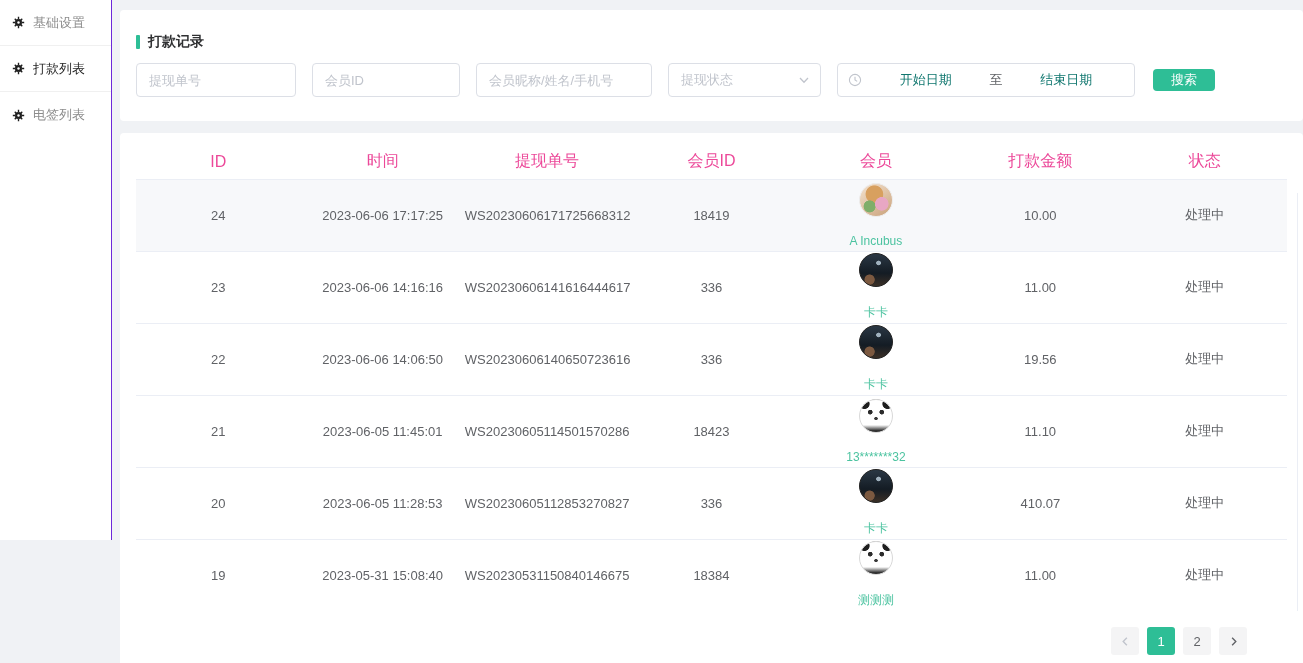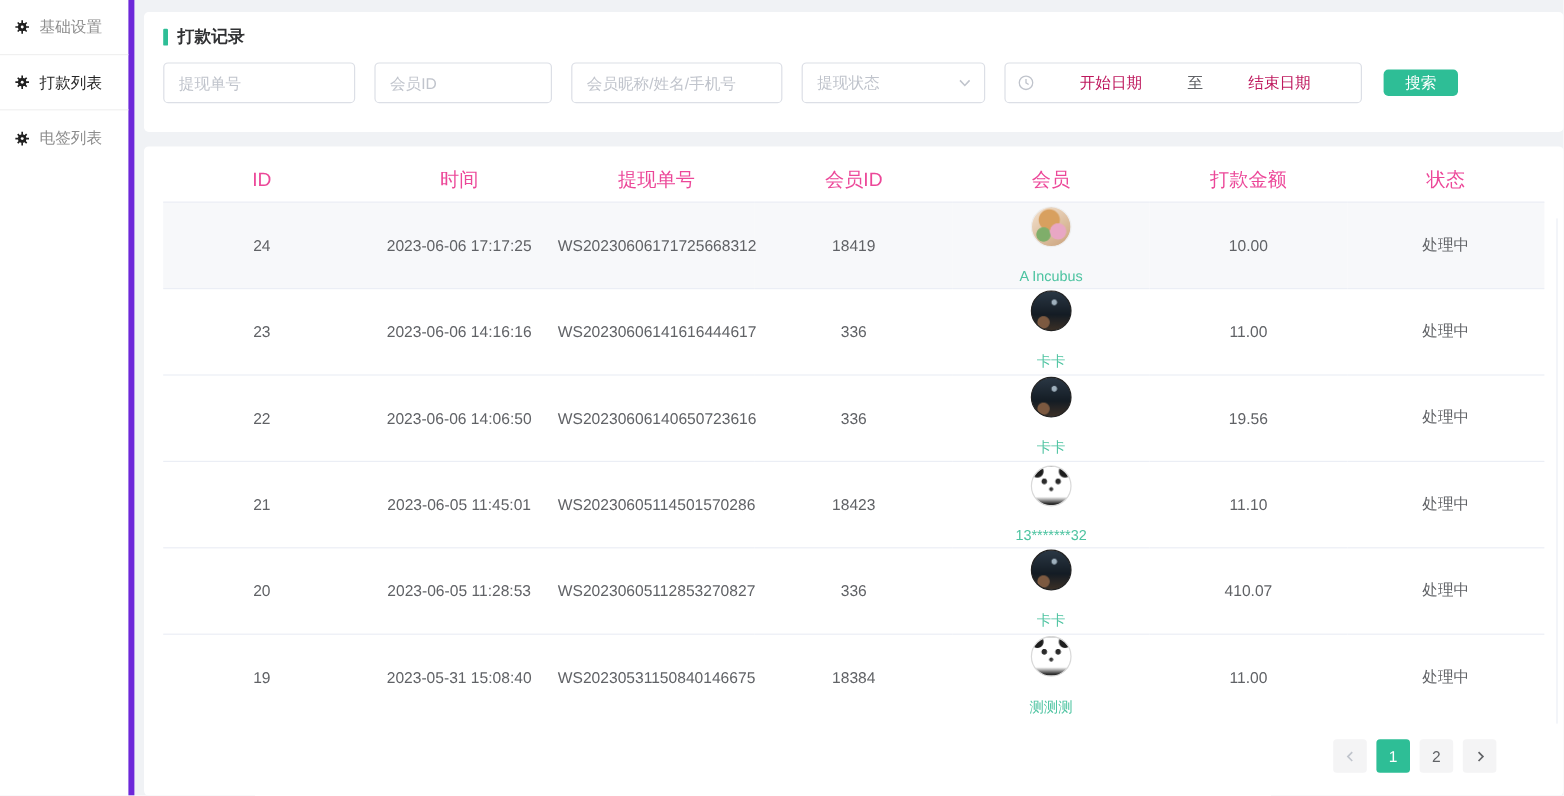--- a/index.html
+++ b/index.html
@@ -5,38 +5,38 @@
   * { margin:0; padding:0; box-sizing:border-box; }
   html,body { width:1303px; height:663px; overflow:hidden; }
   body {
     font-family:"Liberation Sans","DejaVu Sans",sans-serif;
     background:#f0f2f5; color:#606266; font-size:14px;
   }
   .layout { display:flex; width:1303px; height:663px; }
 
   
   .sidebar {
-    width:112px; height:663px; background:#fff; flex:0 0 112px;
-    border-right:5px solid #6d28d9;
+    width:112px; height:540px; background:#fff; flex:0 0 112px;
+    border-right:1px solid #6d28d9;
   }
   .side-item {
     height:46px; display:flex; align-items:center; gap:8px;
     padding:0 12px; color:#8c8c8c; cursor:pointer;
     border-bottom:1px solid #f0f0f0; font-size:13px; white-space:nowrap;
   }
   .side-item:last-child { border-bottom:none; }
   .side-item.active { color:#262626; }
   .side-item .gear { width:13px; height:13px; color:#1f1f1f; flex:0 0 13px; }
 
   
   .main { flex:1; padding:10px 0 0 8px; display:flex; flex-direction:column; }
   .card {
     background:#fff; border-radius:4px;
   }
-  .card.search-card { padding:12px 16px 24px 16px; margin-bottom:12px; }
+  .card.search-card { padding:23px 16px 24px 16px; margin-bottom:12px; }
   .card.list-card { flex:1; padding:12px 16px 0 16px; position:relative; }
 
   .card-title {
     display:flex; align-items:center; gap:8px; margin-bottom:12px;
     font-size:14px; font-weight:bold; color:#303133;
   }
   .title-bar { width:4px; height:14px; background:var(--accent); border-radius:1px; }
 
   
   .search-row { display:flex; align-items:center; gap:16px; }
@@ -54,21 +54,21 @@
     display:flex; align-items:center; justify-content:space-between;
     padding:0 10px 0 12px; color:#c0c4cc; font-size:13px; cursor:pointer; background:#fff;
   }
   .sel svg { width:12px; height:12px; color:#c0c4cc; }
   .daterange {
     width:298px; height:34px; border:1px solid #dcdfe6; border-radius:4px;
     display:flex; align-items:center; padding:0 10px; gap:6px; background:#fff;
     font-size:13px; cursor:pointer;
   }
   .daterange .clock { width:14px; height:14px; color:#c0c4cc; flex:0 0 14px; }
-  .daterange .dph { flex:1; text-align:center; color:#be185d; }
+  .daterange .dph { flex:1; text-align:center; color:#0f766e; }
   .daterange .sep { color:#606266; }
   .btn-search {
     height:22px; padding:0 18px; background:var(--accent); color:#fff;
     border:none; border-radius:4px; font-size:13px; cursor:pointer; margin-left:2px;
     font-family:"Liberation Sans","DejaVu Sans",sans-serif;
   }
 
   
   table.records { width:100%; border-collapse:collapse; table-layout:fixed; }
   .records th {

